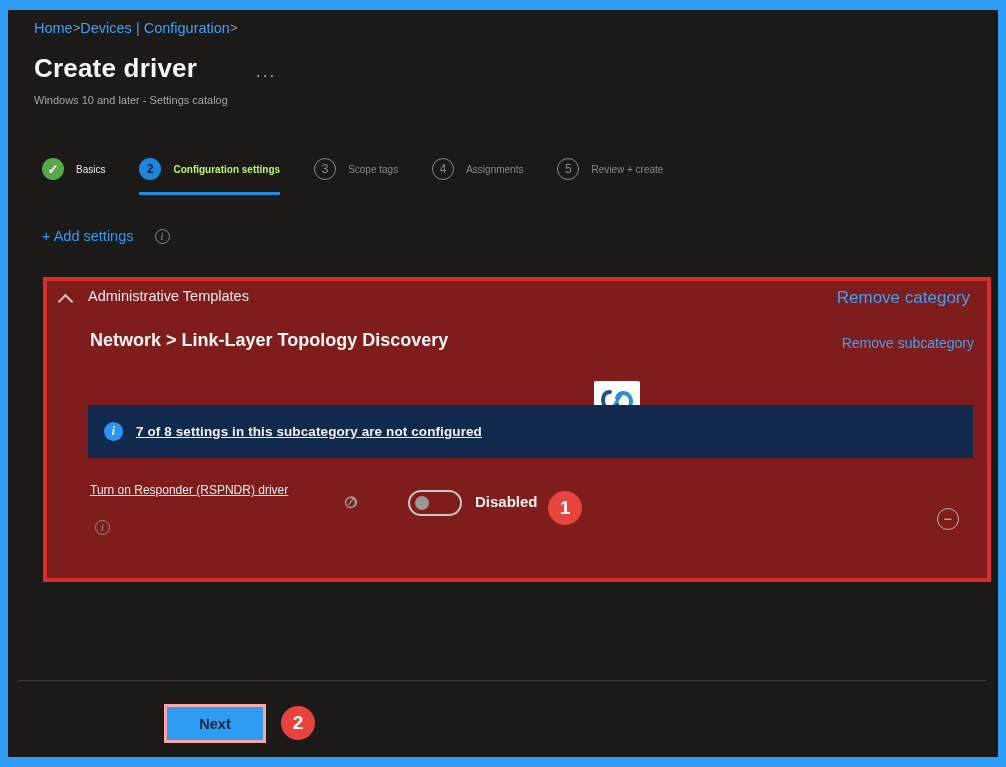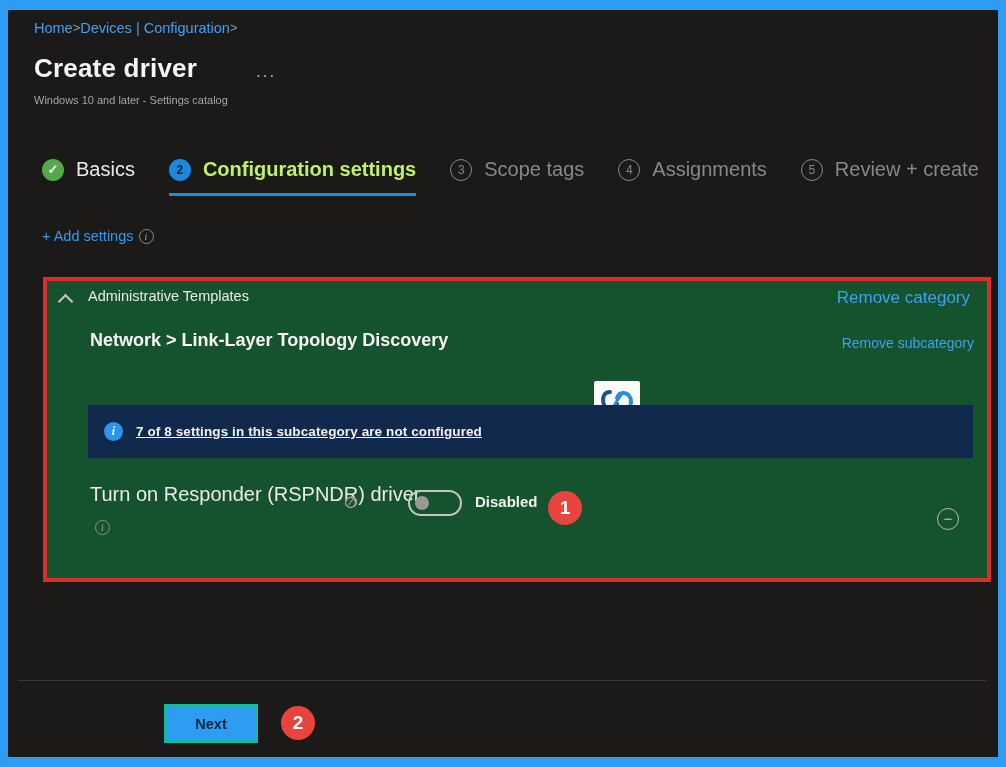--- a/index.html
+++ b/index.html
@@ -28,38 +28,38 @@
   .tabs { position:absolute; left:34px; top:148px; display:flex; align-items:flex-start; gap:34px; }
   .tab { display:flex; align-items:center; gap:12px; padding-bottom:12px; cursor:pointer; }
   .tab.active { border-bottom:3px solid #1b8ce0; }
   .circle {
     width:22px; height:22px; border-radius:50%; display:flex;
     align-items:center; justify-content:center; font-size:12px; flex:0 0 auto;
   }
   .circle.complete { background:#56a948; color:#fff; font-size:13px; font-weight:bold; }
   .circle.active { background:#1b88e0; color:#0e2033; font-weight:bold; }
   .circle.upcoming { background:transparent; border:1px solid #8a8886; color:#8a8886; }
-  .tab-label { font-size:20px; white-space:nowrap; }
+  .tab-label { font-size:10px; white-space:nowrap; }
   .tab.complete .tab-label { color:#eceae8; }
   .tab.active .tab-label { color:#bef264; font-weight:bold; }
   .tab.upcoming .tab-label { color:#8a8886; }
 
   
-  .add-settings { position:absolute; left:34px; top:218px; display:flex; align-items:center; gap:5px; }
+  .add-settings { position:absolute; left:34px; top:218px; display:flex; align-items:center; gap:21px; }
   .add-settings-link { color:#2f9af3; font-size:14.5px; cursor:pointer; }
   .info-ring {
     width:15px; height:15px; border-radius:50%; border:1px solid #8f8d8b;
     color:#a9a7a5; font-size:10px; line-height:13px; text-align:center;
     font-family:"Liberation Serif", serif; font-style:italic;
   }
 
   
   .category-box {
     position:absolute; left:35px; top:267px; width:948px; height:305px;
-    border:4px solid #d92f2c; background:#14532d;
+    border:4px solid #d92f2c; background:#7f1d1d;
   }
   .chevron-up {
     position:absolute; left:13px; top:15px; width:11px; height:11px;
     border-top:2px solid #c9c7c5; border-left:2px solid #c9c7c5;
     transform:rotate(45deg); cursor:pointer;
   }
   .category-name { position:absolute; left:41px; top:7px; font-size:14.5px; color:#eceae8; }
   .remove-category { position:absolute; right:17px; top:7px; font-size:17px; color:#3da1f5; cursor:pointer; }
   .subcategory-title { position:absolute; left:43px; top:49px; font-size:18px; font-weight:bold; color:#f6f5f3; }
   .remove-subcategory { position:absolute; right:13px; top:54px; font-size:14px; color:#3da1f5; cursor:pointer; }
@@ -78,21 +78,21 @@
     background:#12294e; display:flex; align-items:center; padding-left:16px; gap:13px;
   }
   .banner-info-icon {
     width:19px; height:19px; border-radius:50%; background:#2b93f0; color:#fff;
     font-size:12px; font-weight:bold; text-align:center; line-height:19px; flex:0 0 auto;
     font-family:"Liberation Serif", serif; font-style:italic;
   }
   .banner-text { font-size:13.5px; color:#f2f1ef; font-weight:600; letter-spacing:.1px;text-decoration:underline; }
 
   
-  .setting-label { position:absolute; left:43px; top:202px; font-size:20px; color:#eceae8; }
+  .setting-label { position:absolute; left:43px; top:202px; font-size:12px; color:#eceae8;text-decoration:underline; }
   .copy-icon { position:absolute; left:297px; top:213px; cursor:pointer; }
   .toggle {
     position:absolute; left:361px; top:209px; width:54px; height:26px;
     border:2px solid #c9c7c5; border-radius:13px; cursor:pointer;
   }
   .toggle .knob {
     position:absolute; left:5px; top:4px; width:14px; height:14px;
     border-radius:50%; background:#9a9896;
   }
   .toggle-value { position:absolute; left:428px; top:212px; font-size:15px; font-weight:600; color:#f2f1ef; }
@@ -113,22 +113,22 @@
   .badge-2 { left:273px; top:696px; }
 
   
   .footer-divider { position:absolute; left:10px; top:670px; width:968px; height:1px; background:#3a3937; }
   .btn-previous {
     position:absolute; left:27px; top:699px; width:115px; height:30px;
     background:transparent; border:1px solid #3a9af0; color:#4da3f5;
     font-size:14.5px; font-weight:600; font-family:"Liberation Sans", sans-serif; cursor:pointer;
   }
   .next-wrap {
-    position:absolute; left:156px; top:694px; width:94px; height:39px;
-    border:3px solid #14b8a6; background:#000000;
+    position:absolute; left:156px; top:694px; width:102px; height:39px;
+    border:3px solid #fca5a5; background:#000000;
   }
   .btn-next {
     width:100%; height:100%; background:#2d9cf2; border:none; color:#10243d;
     font-size:14.5px; font-weight:600; font-family:"Liberation Sans", sans-serif; cursor:pointer;
   }
 </style>
 </head>
 <body>
 
 <div class="panel">

